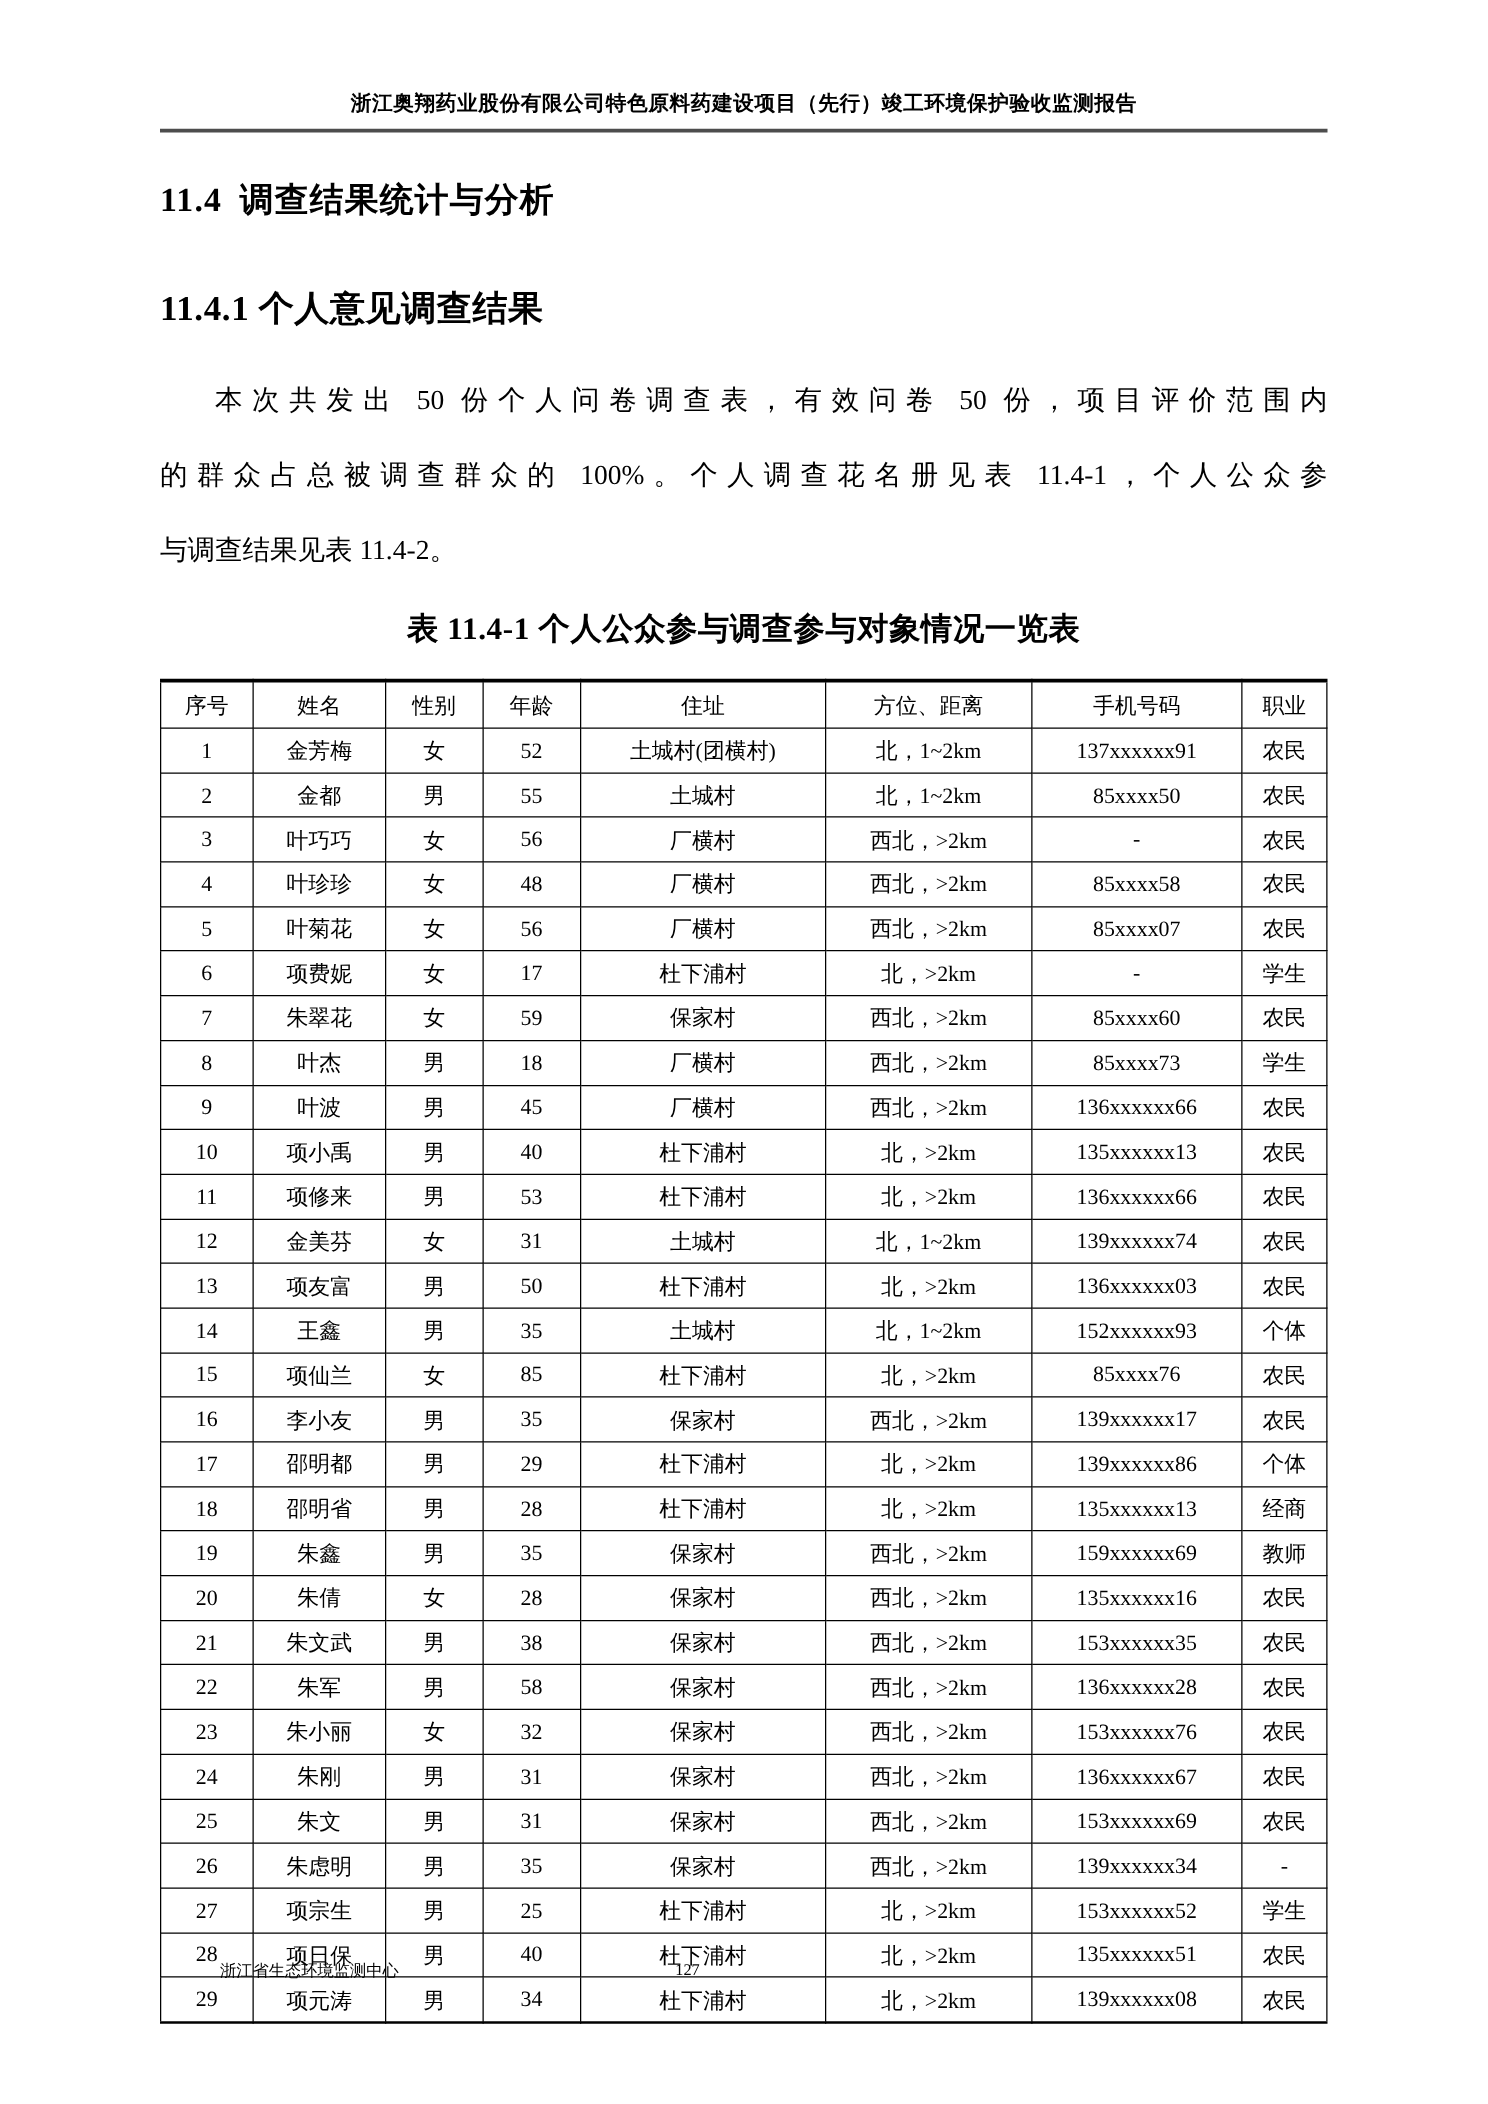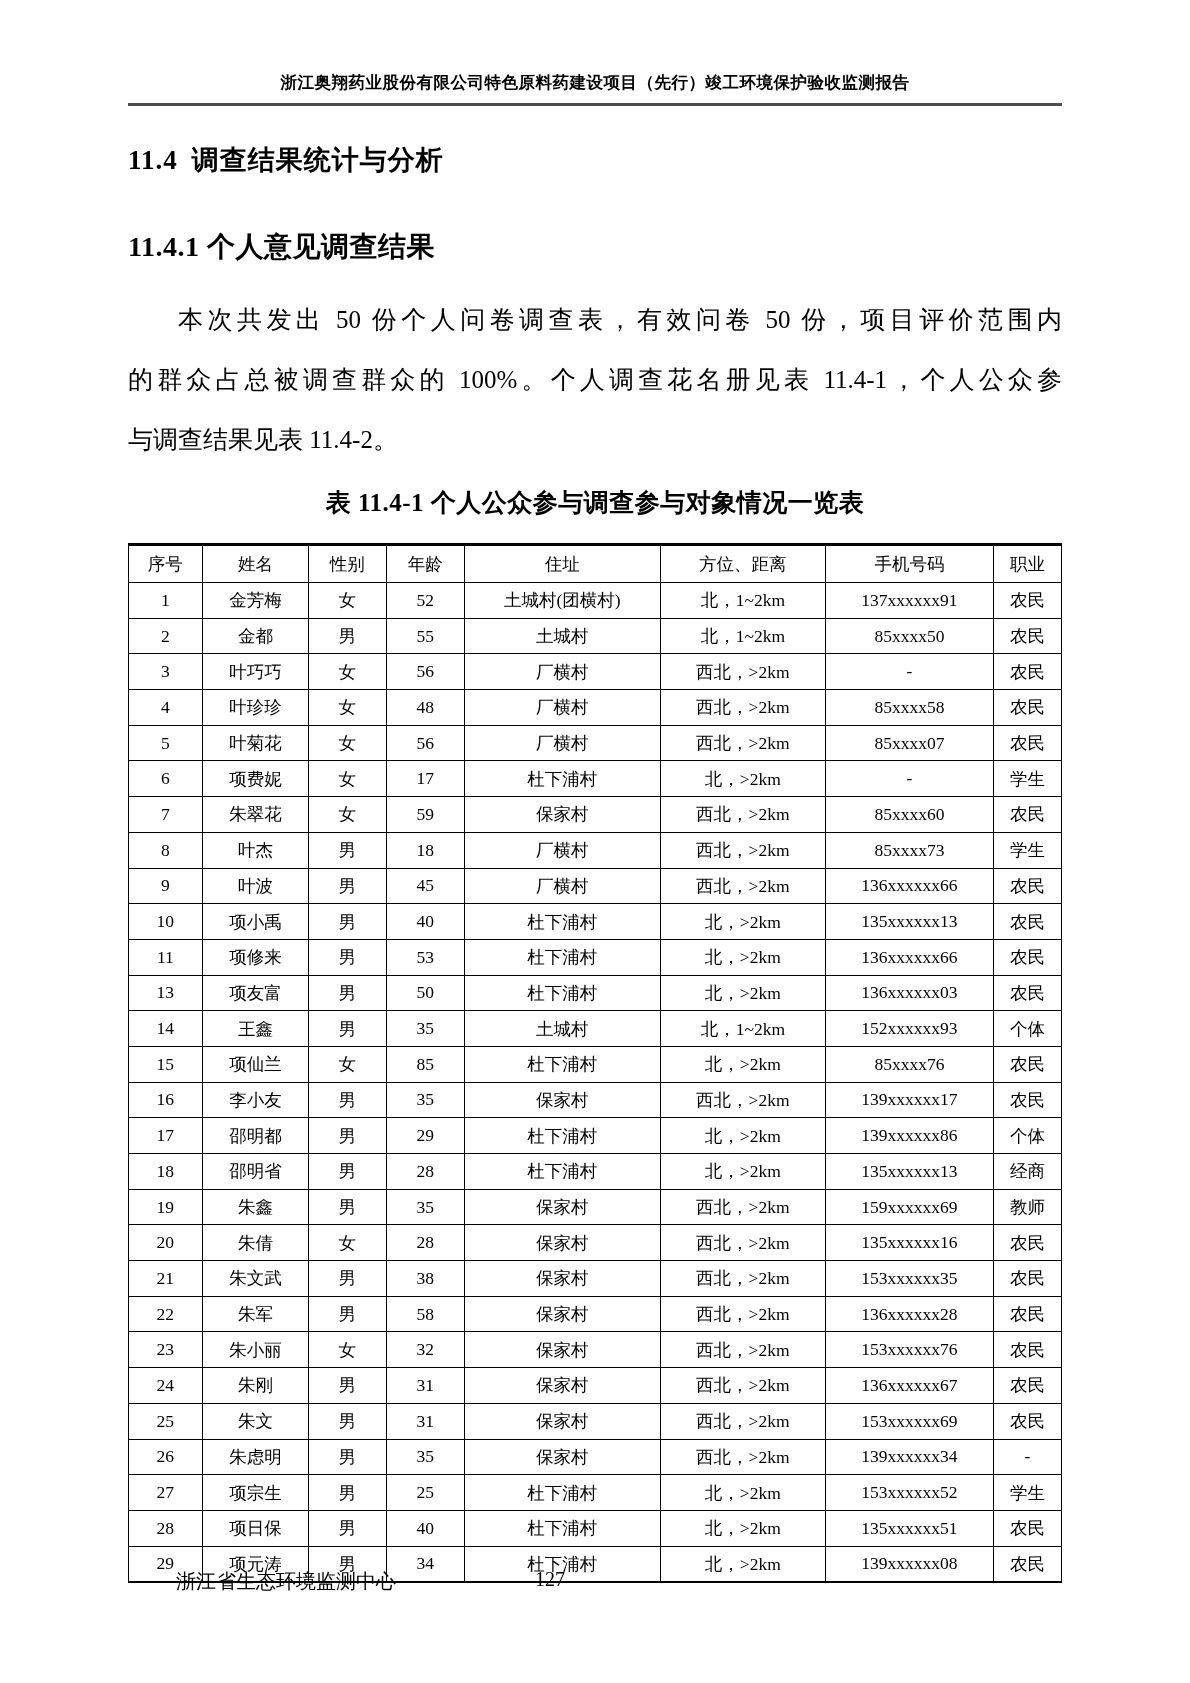--- a/index.html
+++ b/index.html
@@ -17,21 +17,21 @@
   }
   .header-rule{border:none;border-top:3px solid #4d4d4d;margin:9px 0 0 0;}
 
   .h1{
     margin-top:36px;font-size:27px;font-weight:bold;
     font-family:"Liberation Serif","DejaVu Serif",serif;letter-spacing:1px;
   }
   .h1 .sp{display:inline-block;width:14px;}
   .h2{margin-top:50px;font-size:28px;font-weight:bold;letter-spacing:.5px;}
 
-  .para{margin-top:24px;font-size:25px;}
+  .para{margin-top:24px;font-size:22px;}
   .para .line{
     height:60px;line-height:60px;white-space:nowrap;
     text-align:justify;text-align-last:justify;
   }
   .para .line.first{padding-left:2em;}
   .para .line.last{text-align:left;text-align-last:left;}
 
   .table-title{
     margin-top:16px;text-align:center;font-size:25px;font-weight:bold;letter-spacing:.5px;
   }
@@ -40,21 +40,21 @@
     margin-top:24px;width:100%;border-collapse:collapse;
     font-size:17.5px;table-layout:fixed;
     border-top:3.5px solid #000;border-bottom:2.5px solid #000;
   }
   table.survey th,table.survey td{
     border:1px solid #000;text-align:center;vertical-align:middle;
     padding:0 2px;height:34.7px;font-weight:normal;overflow:hidden;white-space:nowrap;
   }
   table.survey thead th{height:36px;}
 
-  .footer{position:absolute;left:0;top:1568px;width:1190px;height:30px;font-size:20px;}
+  .footer{position:absolute;left:0;top:1568px;width:1190px;height:30px;font-size:13px;}
   .footer .org{position:absolute;left:176px;top:0;}
   .footer .pageno{position:absolute;left:0;width:1100px;text-align:center;top:0;}
 </style>
 </head>
 <body>
 
 <div class="page">
 
   <div class="doc-header">浙江奥翔药业股份有限公司特色原料药建设项目（先行）竣工环境保护验收监测报告</div>
   <hr class="header-rule">
@@ -199,20 +199,30 @@
           <td>11</td>
           <td>项修来</td>
           <td>男</td>
           <td>53</td>
           <td>杜下浦村</td>
           <td>北，&gt;2km</td>
           <td>136xxxxxx66</td>
           <td>农民</td>
         </tr>
         <tr>
+          <td>12</td>
+          <td>金美芬</td>
+          <td>女</td>
+          <td>31</td>
+          <td>土城村</td>
+          <td>北，1~2km</td>
+          <td>139xxxxxx74</td>
+          <td>农民</td>
+        </tr>
+        <tr>
           <td>13</td>
           <td>项友富</td>
           <td>男</td>
           <td>50</td>
           <td>杜下浦村</td>
           <td>北，&gt;2km</td>
           <td>136xxxxxx03</td>
           <td>农民</td>
         </tr>
         <tr>

